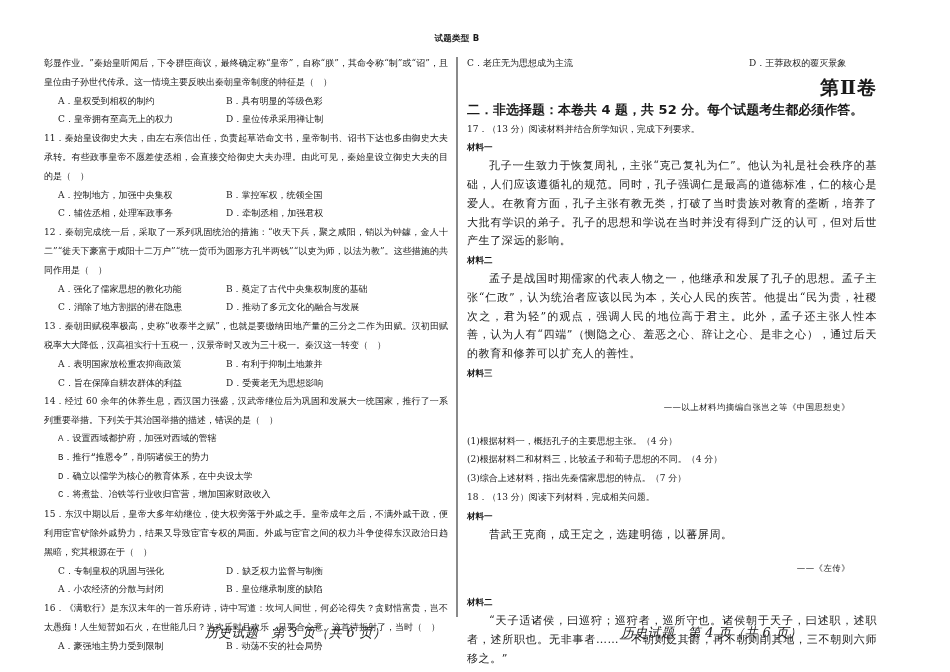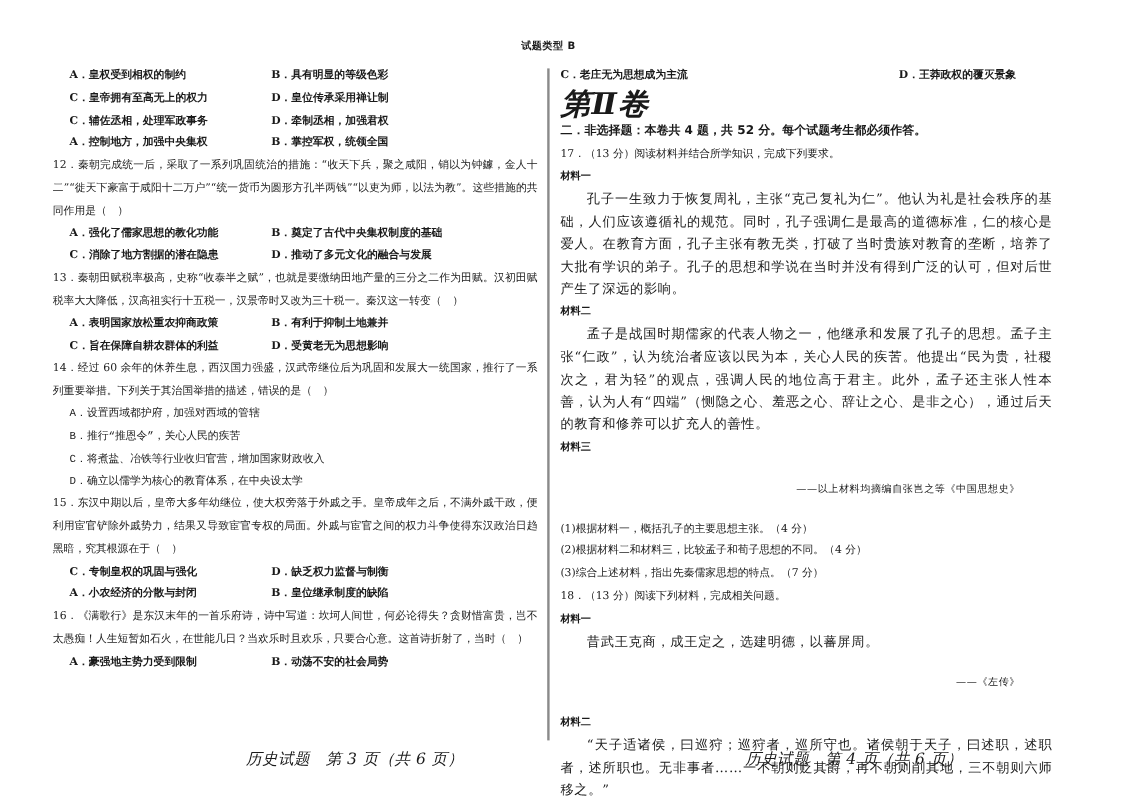--- a/index.html
+++ b/index.html
@@ -17,34 +17,33 @@
       position: absolute; left: 456px; top: 57px; width: 2px; height: 560px;
       background: #8a8a8a;
     }
     .col {
       position: absolute; top: 54px;
       font-size: 9px; line-height: 18.8px;
     }
     .col.left { left: 44px; width: 404px; }
     .col.right { left: 467px; width: 410px; }
     .p { margin: 0; text-align: justify; }
-    .opts { display: flex; margin: 0; padding-left: 14px; font-weight: bold; }
+    .opts { display: flex; margin: 0; padding-left: 14px; }
     .opts .o { width: 168px; flex: none; }
     .opts .o.wide { width: auto; }
     .opt1 { margin: 0; padding-left: 14px; font-family: Liberation Mono, monospace; }
     .right .opts .o { width: 268px; }
     .vol-title {
-      text-align: left; font-size: 25px; font-weight: bold; line-height: 26px;
+      text-align: right; font-size: 19px; font-weight: bold; line-height: 26px;
       margin: 1px 0 1px 0; letter-spacing: 1px;
       font-family: "DejaVu Serif", "Liberation Serif", serif;
-      font-style: italic;
     }
     .section-h {
       font-family: "DejaVu Sans", "Liberation Sans", sans-serif;
-      font-weight: bold; font-size: 10px; margin: 0;
+      font-weight: bold; font-size: 13px; margin: 0;
     }
     .mat-h {
       font-family: "DejaVu Sans", "Liberation Sans", sans-serif;
       font-weight: bold; font-size: 8.5px; margin: 0;
     }
     .mat-body {
       margin: 0; text-indent: 22px; text-align: justify;
       font-size: 11px; line-height: 18.8px; letter-spacing: 0.6px;
       font-family: "DejaVu Serif", "Liberation Serif", serif;
     }
@@ -61,38 +60,40 @@
   </style>
 </head>
 <body>
 
 <div class="header">试题类型 B</div>
 
 <div class="divider"></div>
 
 <div class="col left">
   <div>
+    <p class="p">彰显作业。”秦始皇听闻后，下令群臣商议，最终确定称“皇帝”，自称“朕”，其命令称“制”或“诏”，且皇位由子孙世代传承。这一情境主要反映出秦朝皇帝制度的特征是（　）</p>
     <div class="opts">
       <span class="o">A．皇权受到相权的制约</span>
       <span class="o wide">B．具有明显的等级色彩</span>
     </div>
     <div class="opts">
       <span class="o">C．皇帝拥有至高无上的权力</span>
       <span class="o wide">D．皇位传承采用禅让制</span>
     </div>
   </div>
 
   <div>
+    <p class="p">11．秦始皇设御史大夫，由左右亲信出任，负责起草诰命文书，皇帝制书、诏书下达也多由御史大夫承转。有些政事皇帝不愿差使丞相，会直接交给御史大夫办理。由此可见，秦始皇设立御史大夫的目的是（　）</p>
+    <div class="opts">
+      <span class="o">A．控制地方，加强中央集权</span>
+      <span class="o wide">B．掌控军权，统领全国</span>
+    </div>
     <div class="opts">
       <span class="o">C．辅佐丞相，处理军政事务</span>
       <span class="o wide">D．牵制丞相，加强君权</span>
-    </div>
-    <div class="opts">
-      <span class="o">A．控制地方，加强中央集权</span>
-      <span class="o wide">B．掌控军权，统领全国</span>
     </div>
   </div>
 
   <div>
     <p class="p">12．秦朝完成统一后，采取了一系列巩固统治的措施：“收天下兵，聚之咸阳，销以为钟鐻，金人十二”“徙天下豪富于咸阳十二万户”“统一货币为圆形方孔半两钱”“以吏为师，以法为教”。这些措施的共同作用是（　）</p>
     <div class="opts">
       <span class="o">A．强化了儒家思想的教化功能</span>
       <span class="o wide">B．奠定了古代中央集权制度的基础</span>
     </div>
     <div class="opts">
@@ -109,23 +110,23 @@
     </div>
     <div class="opts">
       <span class="o">C．旨在保障自耕农群体的利益</span>
       <span class="o wide">D．受黄老无为思想影响</span>
     </div>
   </div>
 
   <div>
     <p class="p">14．经过 60 余年的休养生息，西汉国力强盛，汉武帝继位后为巩固和发展大一统国家，推行了一系列重要举措。下列关于其治国举措的描述，错误的是（　）</p>
     <p class="opt1">A．设置西域都护府，加强对西域的管辖</p>
-    <p class="opt1">B．推行“推恩令”，关心人民的疾苦</p>
+    <p class="opt1">B．推行“推恩令”，削弱诸侯王的势力</p>
+    <p class="opt1">D．确立以儒学为核心的教育体系，在中央设太学</p>
     <p class="opt1">C．将煮盐、冶铁等行业收归官营，增加国家财政收入</p>
-    <p class="opt1">D．确立以儒学为核心的教育体系，在中央设太学</p>
   </div>
 
   <div>
     <p class="p">15．东汉中期以后，皇帝大多年幼继位，使大权旁落于外戚之手。皇帝成年之后，不满外戚干政，便利用宦官铲除外戚势力，结果又导致宦官专权的局面。外戚与宦官之间的权力斗争使得东汉政治日趋黑暗，究其根源在于（　）</p>
     <div class="opts">
       <span class="o">C．专制皇权的巩固与强化</span>
       <span class="o wide">D．缺乏权力监督与制衡</span>
     </div>
     <div class="opts">
       <span class="o">A．小农经济的分散与封闭</span>

